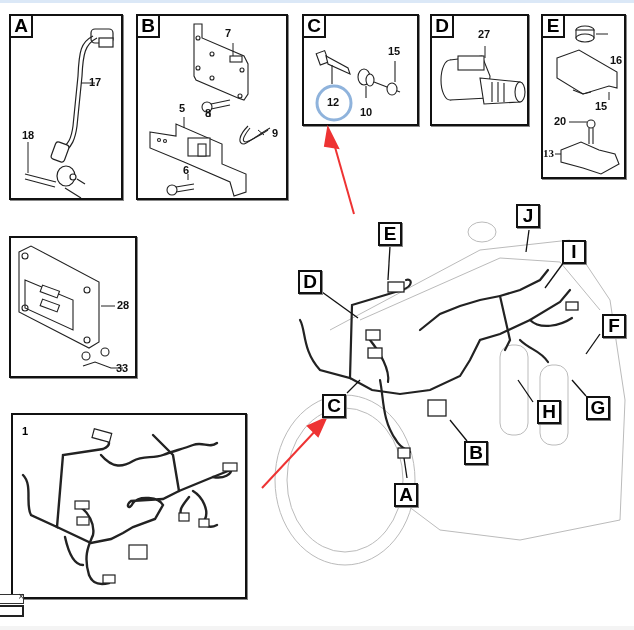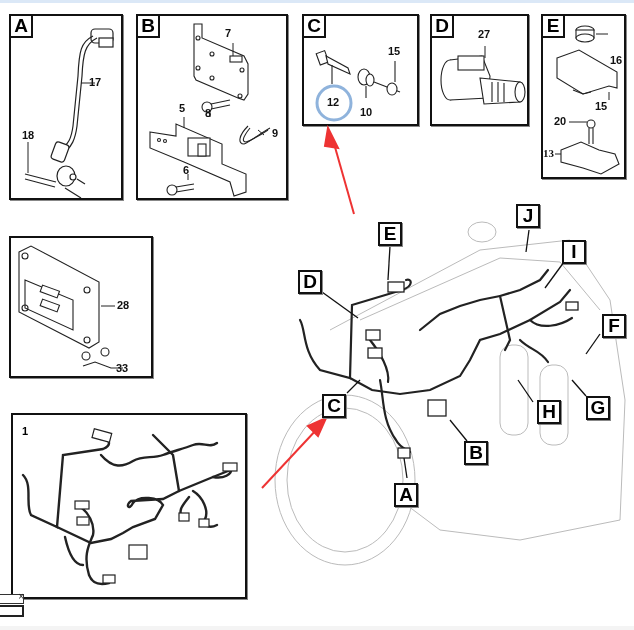--- a/index.html
+++ b/index.html
@@ -142,21 +142,21 @@
         <line x1="26" y1="106" x2="44" y2="106"></line>
         <line x1="12" y1="138" x2="18" y2="138"></line>
       </g>
   </svg>
   <span class="lbl" style="left:67px;top:12px;margin-top:26px;">16</span>
   <span class="lbl" style="left:52px;top:84px;">15</span>
   <span class="lbl" style="left:11px;top:99px;">20</span>
   <span class="lbl" style="left:0px;top:131px;font-family:Liberation Serif, serif;">13</span>
 </div>
 
-<div class="panel" style="left:9px;top:236px;width:144px;height:142px;">
+<div class="panel" style="left:9px;top:236px;width:128px;height:142px;">
   <svg class="art" width="132" height="142">
     <g fill="none" stroke="#222" stroke-width="1.1">
       <path d="M8 14 L20 8 L88 44 L88 104 L78 110 L8 74 Z" fill="#fff"></path>
       <path d="M14 42 L62 62 L62 92 L14 70 Z" fill="#fff"></path>
       <rect x="30" y="50" width="18" height="7" transform="rotate(20 39 53)" fill="#fff"></rect>
       <rect x="30" y="64" width="18" height="7" transform="rotate(20 39 67)" fill="#fff"></rect>
       <circle cx="14" cy="18" r="3"></circle>
         <circle cx="76" cy="52" r="3"></circle>
         <circle cx="14" cy="70" r="3"></circle>
         <circle cx="76" cy="102" r="3"></circle>

